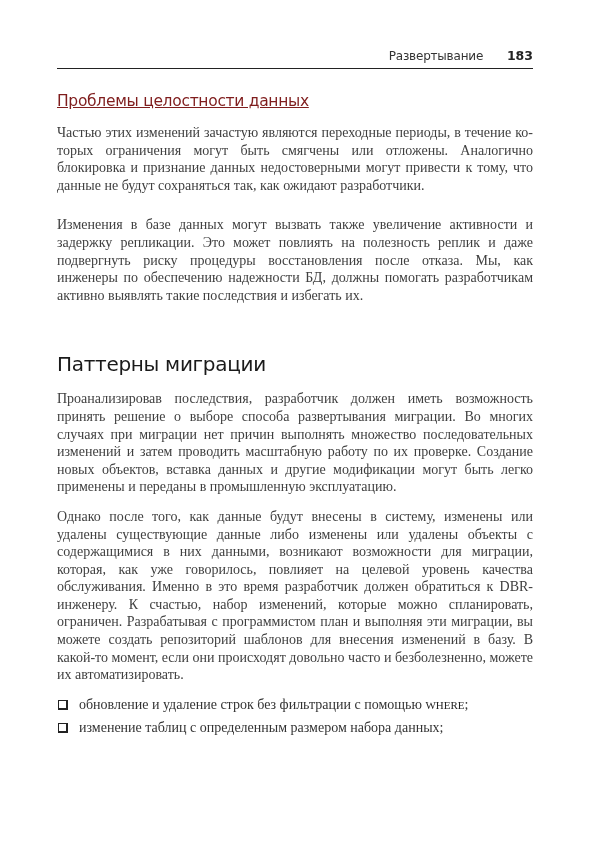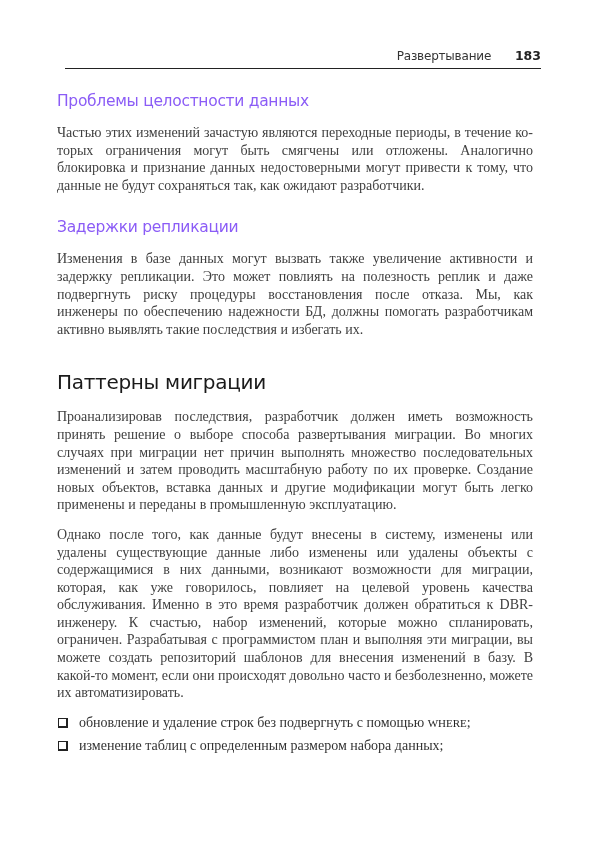--- a/index.html
+++ b/index.html
@@ -16,21 +16,21 @@
     }
     .page {
       position: absolute;
       left: 57px;
       top: 0;
       width: 476px;
     }
     .running-header {
       position: absolute;
       top: 48px;
-      left: 8px;
+      left: 0;
       width: 476px;
       height: 20px;
       border-bottom: 1.2px solid #222;
       font-family: "DejaVu Sans", sans-serif;
       font-size: 12px;
       text-align: right;
       color: #333;
     }
     .running-header .section {
       display: inline-block;
@@ -47,31 +47,32 @@
       position: absolute;
       top: 90px;
       left: 0;
       width: 476px;
     }
     h2 {
       font-family: "DejaVu Sans", sans-serif;
       font-weight: normal;
       font-size: 15.5px;
       letter-spacing: -0.3px;
-      color: #8b5cf6;
+      color: #7f1d1d;
       margin: 0 0 12px 0;
       line-height: 22px;
+      text-decoration: underline;
     }
     h1 {
       font-family: "DejaVu Sans", sans-serif;
       font-weight: normal;
       font-size: 20px;
       letter-spacing: -0.3px;
       color: #1a1a1a;
-      margin: 0 0 12px 0;
+      margin: 16px 0 12px 0;
       line-height: 28px;
     }
     p {
       font-family: "Liberation Serif", "DejaVu Serif", serif;
       font-size: 14px;
       line-height: 17.6px;
       text-align: justify;
       hyphens: manual;
       margin: 0;
       color: #404040;
@@ -120,35 +121,34 @@
     <span class="pageno">183</span>
   </div>
 
   <div class="content">
     <div class="block">
       <h2>Проблемы целостности данных</h2>
       <p>Частью этих изменений зачастую являются переходные периоды, в течение ко­торых ограничения могут быть смягчены или отложены. Аналогично блокировка и признание данных недостоверными могут привести к тому, что данные не будут сохраняться так, как ожидают разработчики.</p>
     </div>
 
     <div class="block">
-      <h2>Задержки репликации</h2>
       <p>Изменения в базе данных могут вызвать также увеличение активности и задержку репликации. Это может повлиять на полезность реплик и даже подвергнуть риску процедуры восстановления после отказа. Мы, как инженеры по обеспечению на­дежности БД, должны помогать разработчикам активно выявлять такие послед­ствия и избегать их.</p>
     </div>
 
     <div class="section-gap"></div>
 
     <div class="block">
       <h1>Паттерны миграции</h1>
       <p class="para-gap">Проанализировав последствия, разработчик должен иметь возможность принять решение о выборе способа развертывания миграции. Во многих случаях при ми­грации нет причин выполнять множество последовательных изменений и затем проводить масштабную работу по их проверке. Создание новых объектов, вставка данных и другие модификации могут быть легко применены и переданы в про­мышленную эксплуатацию.</p>
       <p class="para-gap">Однако после того, как данные будут внесены в систему, изменены или удалены су­ществующие данные либо изменены или удалены объекты с содержащимися в них данными, возникают возможности для миграции, которая, как уже говорилось, повлияет на целевой уровень качества обслуживания. Именно в это время разра­ботчик должен обратиться к DBR-инженеру. К счастью, набор изменений, которые можно спланировать, ограничен. Разрабатывая с программистом план и выполняя эти миграции, вы можете создать репозиторий шаблонов для внесения изменений в базу. В какой-то момент, если они происходят довольно часто и безболезненно, можете их автоматизировать.</p>
 
       <ul class="checklist">
         <li>
           <span class="box"></span>
-          <span><span>обновление и удаление строк без подвергнуть с помощью </span><code>WHERE</code><span>;</span></span>
+          <span><span>обновление и удаление строк без фильтрации с помощью </span><code>WHERE</code><span>;</span></span>
         </li>
         <li>
           <span class="box"></span>
           <span>изменение таблиц с определенным размером набора данных;</span>
         </li>
       </ul>
     </div>
   </div>
 </div>
 

